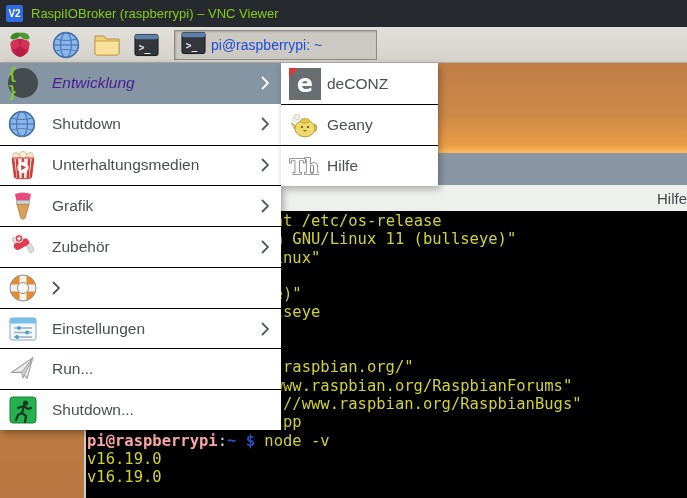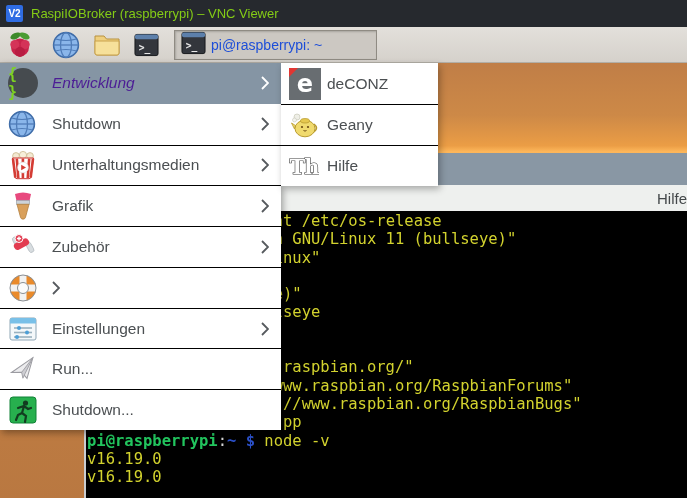--- a/index.html
+++ b/index.html
@@ -32,21 +32,21 @@
 
   
   .terminal-window{position:absolute;left:84px;top:153px;width:603px;height:345px;
     border-left:2px solid #c9cdd1;box-sizing:border-box;background:#000;}
   .term-titlebar{height:32px;background:#8997a4;}
   .term-menubar{height:26px;background:#eef0ee;display:flex;align-items:center;padding-left:207px;box-sizing:border-box;justify-content:flex-end;}
   .term-menubar .tm-item{font-size:15px;color:#44484a;cursor:pointer;}
   .term-body{background:#000;padding:1px 0 0 1px;
     font-family:"DejaVu Sans Mono",monospace;font-size:15.5px;line-height:18.3px;}
   .tline{white-space:pre;height:18.3px;}
-  .seg-g{color:#22c55e;font-weight:bold;margin-top:45px;}
+  .seg-g{color:#fca5a5;font-weight:bold;margin-top:45px;}
   .seg-w{color:#d6d6d6;}
   .seg-b{color:#2b50c8;font-weight:bold;}
   .seg-y{color:#d2d22e;}
 
   
   .app-menu{position:absolute;left:0;top:63px;width:281px;height:367px;background:#fff;
     box-shadow:2px 3px 7px rgba(0,0,0,.35);display:grid;grid-template-rows:repeat(9,1fr);z-index:5;}
   .submenu{position:absolute;left:281px;top:63px;width:157px;height:123px;background:#fff;
     box-shadow:2px 3px 7px rgba(0,0,0,.3);display:grid;grid-template-rows:repeat(3,1fr);z-index:5;}
   .menu-row{display:flex;align-items:center;padding-left:8px;box-sizing:border-box;cursor:pointer;

